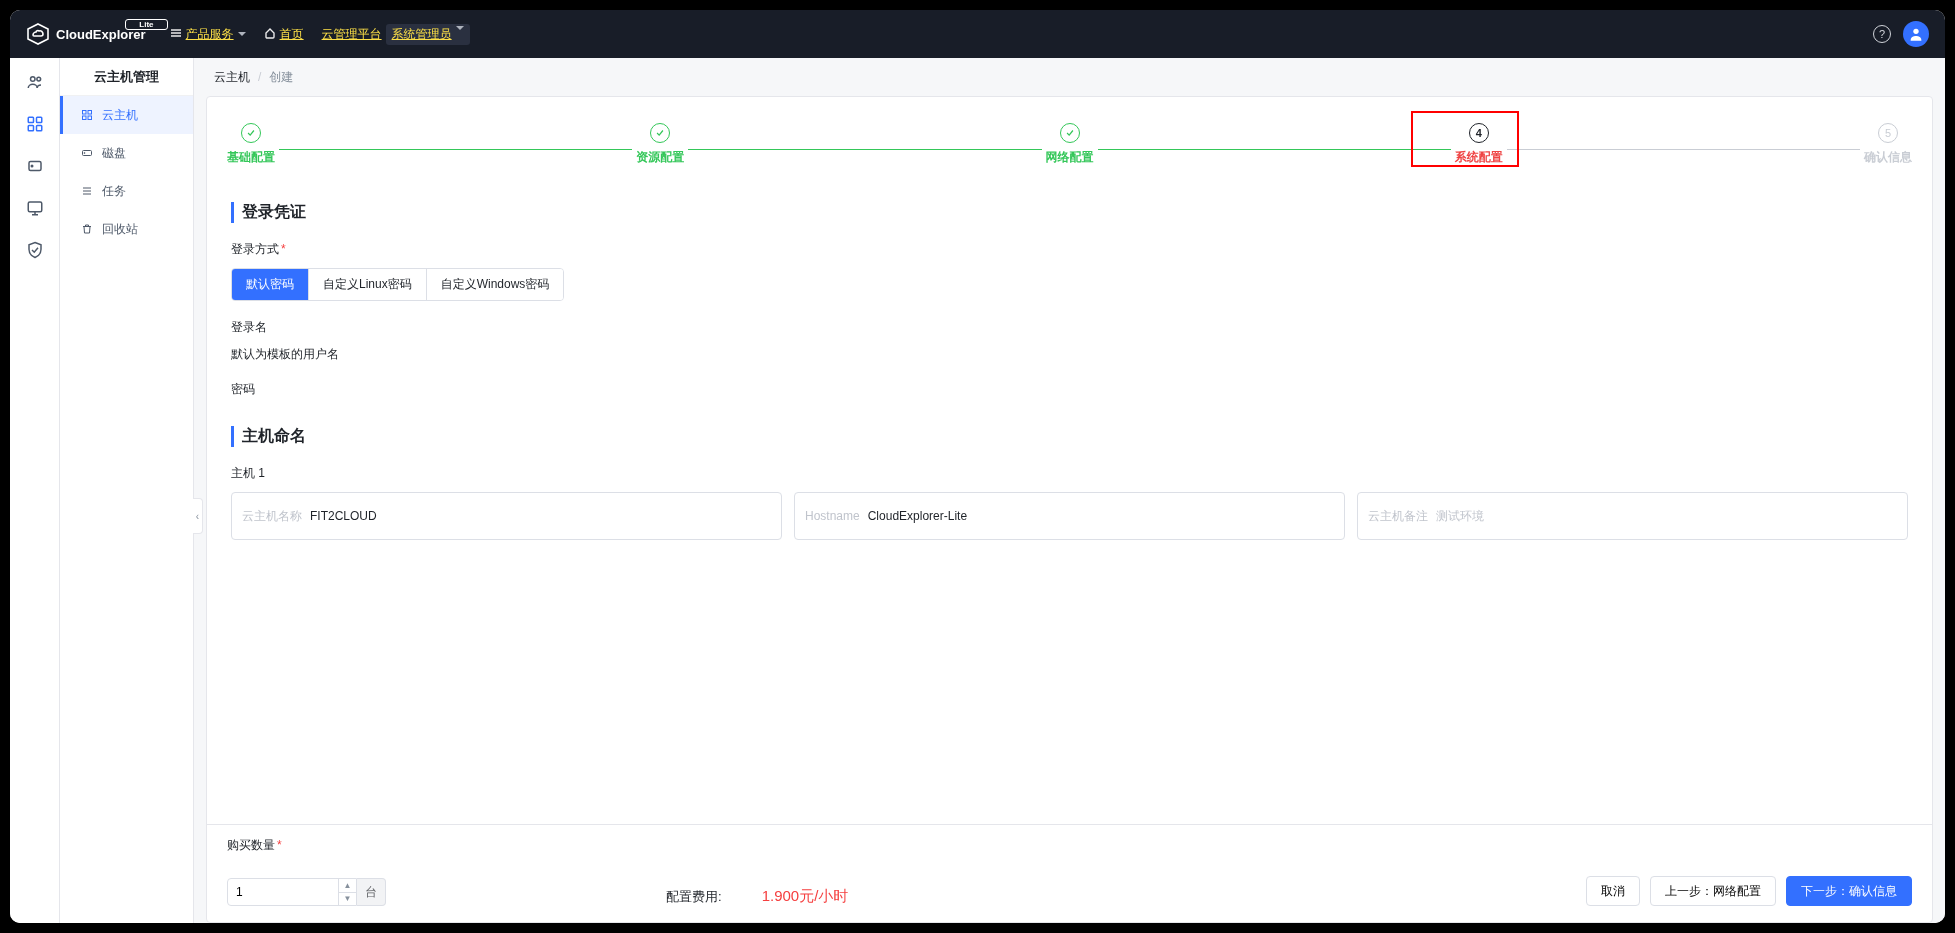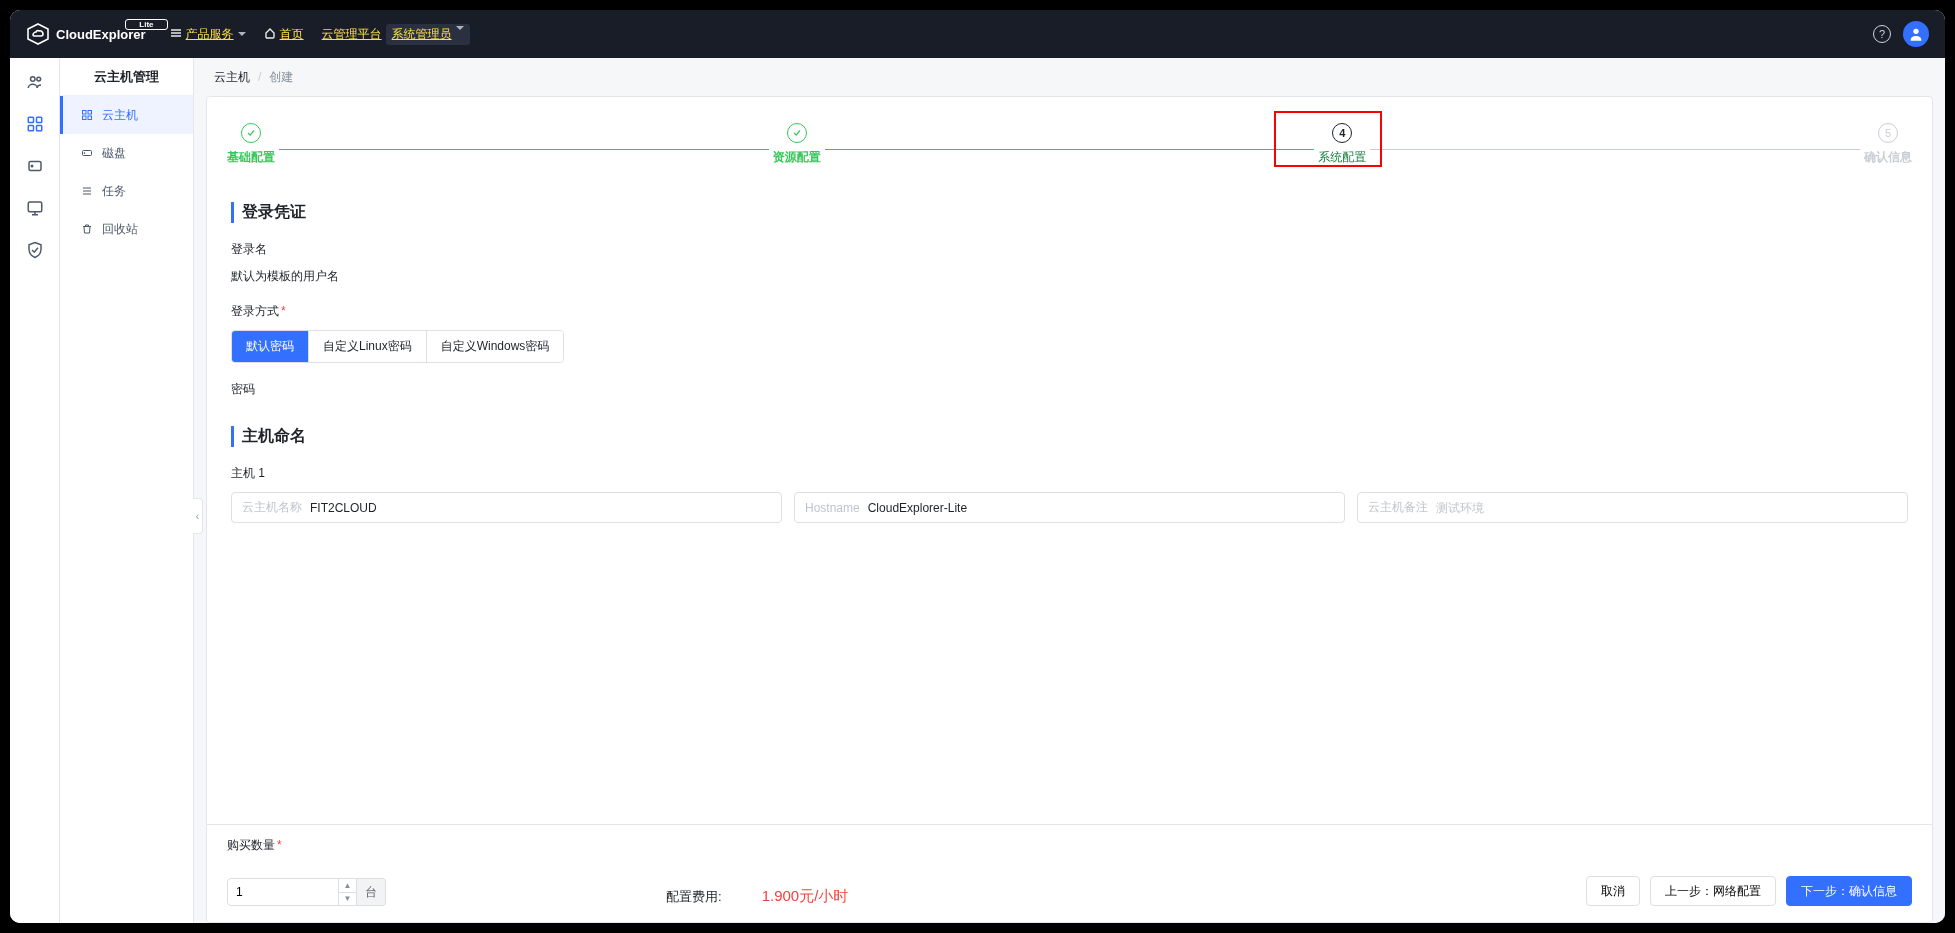--- a/index.html
+++ b/index.html
@@ -247,21 +247,21 @@
       align-items: center;
       justify-content: center;
       font-size: 11px;
       background: #fff;
     }
     .step-circle.done { border: 1.5px solid #34c759; color: #34c759; }
     .step-circle.active { border: 1.5px solid #1f2329; color: #1f2329; font-weight: 600; }
     .step-circle.pending { border: 1.5px solid #c9cdd4; color: #c9cdd4; }
     .step-label { font-size: 12px; font-weight: bold; }
     .step-label.done { color: #34c759; }
-    .step-label.active { color: #15803d; font-weight: 400; }
+    .step-label.active { color: #ef4444; font-weight: 700; }
     .step-label.pending { color: #c9cdd4; }
     .step-line {
       flex: 1;
       height: 1.5px;
       margin: 0 4px;
       margin-top: 10px;
     }
     .step-line.green { background: #34c759; }
     .step-line.gray { background: #c9cdd4; }
     .step-highlight {
@@ -304,21 +304,21 @@
 
     .host-row {
       display: flex;
       gap: 12px;
       margin-top: 8px;
     }
     .labeled-input {
       flex: 1;
       border: 1px solid #dcdfe6;
       border-radius: 4px;
-      height: 31px;
+      height: 48px;
       display: flex;
       align-items: center;
       padding: 0 10px;
       font-size: 12px;
     }
     .labeled-input .li-label { color: #c0c4cc; margin-right: 8px; white-space: nowrap; }
     .labeled-input input {
       border: none;
       outline: none;
       flex: 1;
@@ -565,51 +565,62 @@
                   <svg width="10" height="10" viewBox="0 0 24 24" fill="none" stroke="currentColor" stroke-width="3">
                       <path d="M5 12l5 5 9-11"></path>
                     </svg>
                 </span>
                 <span class="step-label done">资源配置</span>
               </div>
               <div class="step-line green"></div>
             </div>
             <div class="step">
               <div class="step-node">
+                <span class="step-circle done">
+                  <svg width="10" height="10" viewBox="0 0 24 24" fill="none" stroke="currentColor" stroke-width="3">
+                      <path d="M5 12l5 5 9-11"></path>
+                    </svg>
+                </span>
+                <span class="step-label done">网络配置</span>
+              </div>
+              <div class="step-line green"></div>
+            </div>
+            <div class="step">
+              <div class="step-node">
                 <div class="step-highlight"></div>
                 <span class="step-circle active">4</span>
                 <span class="step-label active">系统配置</span>
               </div>
               <div class="step-line gray"></div>
             </div>
             <div class="step">
               <div class="step-node">
                 <span class="step-circle pending">5</span>
                 <span class="step-label pending">确认信息</span>
               </div>
             </div>
           </div>
 
           <div class="form-body">
             <div class="section-title">登录凭证</div>
 
             <div class="field-row">
-              <div class="field-label">登录名</div>
-              <div class="field-text">默认为模板的用户名</div>
-            </div>
-
-            <div class="field-row">
               <div class="field-label">
                 <span>登录方式</span><span class="req">*</span>
               </div>
               <div class="btn-group">
                 <div class="btn-seg selected">默认密码</div>
                 <div class="btn-seg">自定义Linux密码</div>
                 <div class="btn-seg">自定义Windows密码</div>
               </div>
+            </div>
+
+            <div class="field-row">
+              <div class="field-label">登录名</div>
+              <div class="field-text">默认为模板的用户名</div>
             </div>
 
             <div class="field-row">
               <div class="field-label">密码</div>
             </div>
 
             <div class="section-title" style="margin-top:28px;">主机命名</div>
 
             <div class="field-row">
               <div class="field-label">主机 1</div>

